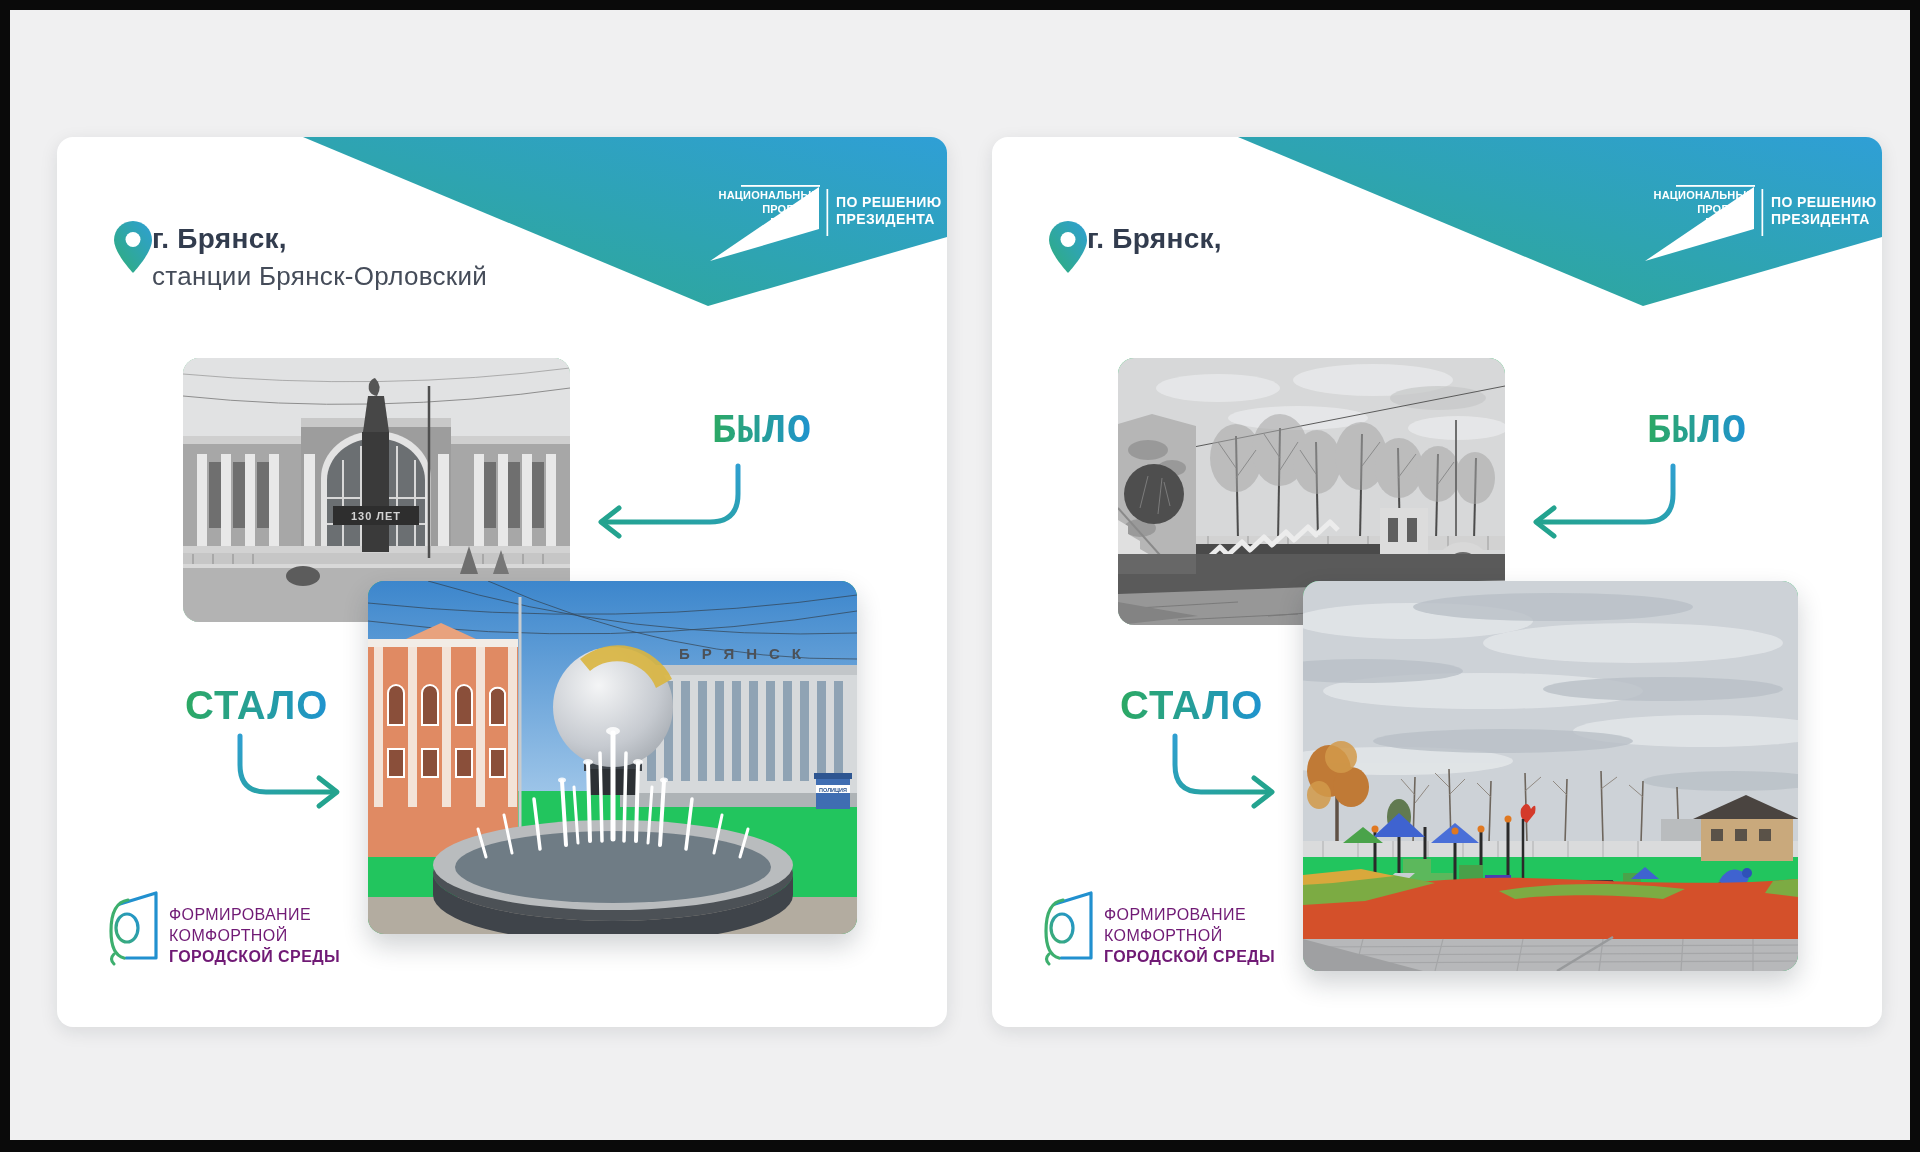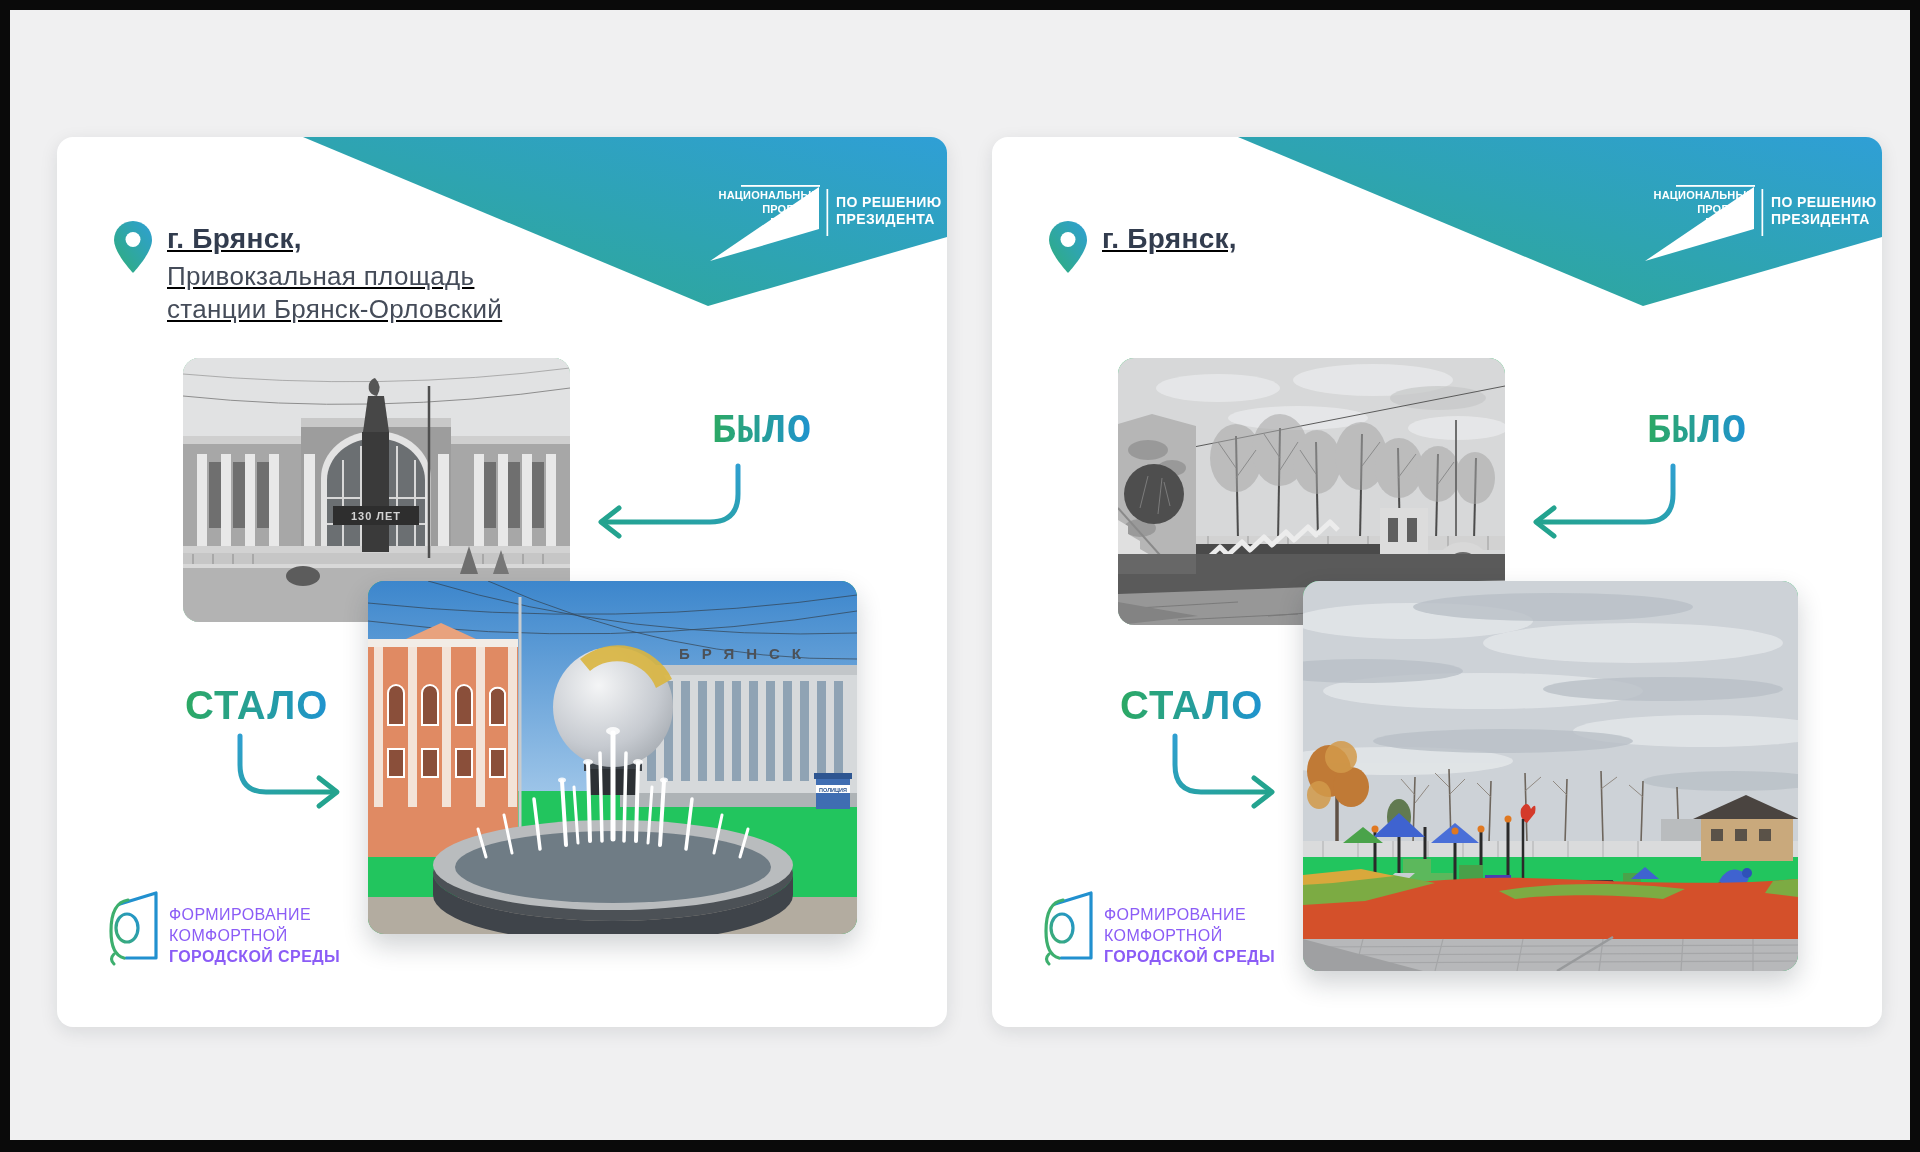--- a/index.html
+++ b/index.html
@@ -8,42 +8,42 @@
   .paper{position:absolute;left:10px;top:10px;right:10px;bottom:12px;background:#f0f0f1;}
   .card{position:absolute;top:127px;width:890px;height:890px;background:#ffffff;border-radius:16px;
         box-shadow:0 5px 18px rgba(20,30,40,.10);overflow:hidden;}
   .card.left{left:47px;} .card.right{left:982px;}
   .ribbon-svg{position:absolute;left:0;top:0;width:890px;height:200px;}
   .np-brand{position:absolute;left:640px;top:52px;width:122px;text-align:right;color:#fff;
             font-weight:bold;font-size:11px;line-height:13.5px;letter-spacing:.2px;}
   .np-slogan{position:absolute;left:779px;top:57px;color:#fff;font-weight:bold;font-size:14px;
              line-height:16.5px;letter-spacing:.4px;}
   .pin{position:absolute;left:57px;top:84px;width:38px;height:52px;}
-  .hdr{position:absolute;left:110px;top:86px;width:420px;text-decoration:underline;}
+  .hdr{position:absolute;left:95px;top:86px;width:420px;}
   .hdr .city{font-size:28px;font-weight:bold;color:#323c4e;letter-spacing:.3px;margin-bottom:5px;}
   .hdr .loc{font-size:26px;color:#454c59;line-height:33px;letter-spacing:.3px;}
   .photo{position:absolute;border-radius:16px;overflow:hidden;background:#22c55e;}
   .photo svg{display:block;width:100%;height:100%;}
   .photo.before{left:126px;top:221px;width:387px;height:264px;}
   .photo.after{left:311px;top:444px;box-shadow:0 12px 26px rgba(25,35,45,.20);}
   .card.left  .photo.after{width:489px;height:353px;}
   .card.right .photo.before{height:267px;}
   .card.right .photo.after{width:495px;height:390px;}
   .lbl{position:absolute;font-weight:bold;font-size:40px;letter-spacing:1px;color:#1f93d0;}
   @supports ((-webkit-background-clip:text) or (background-clip:text)){
     .lbl{background:linear-gradient(90deg,#2ca963,#1f93d0);-webkit-background-clip:text;
          background-clip:text;color:transparent;}
   }
   .lbl.before{left:655px;top:272px;font-family:Liberation Mono, monospace;}
   .lbl.after{left:128px;top:546px;}
   .arrow{position:absolute;}
   .arrow.before{left:528px;top:323px;width:166px;height:84px;}
   .arrow.after{left:176px;top:593px;width:118px;height:84px;}
   .fkgs-icon{position:absolute;left:50px;top:750px;width:52px;height:80px;}
-  .fkgs-text{position:absolute;left:112px;top:767px;color:#8b5cf6;font-size:16px;line-height:21px;
+  .fkgs-text{position:absolute;left:112px;top:767px;color:#701a75;font-size:16px;line-height:21px;
              letter-spacing:.4px;}
   .fkgs-text .b{font-weight:bold;}
   svg text{font-family:"Liberation Sans",sans-serif;}
 </style>
 </head>
 <body>
 
 <svg width="0" height="0" style="position:absolute">
   <defs>
     <linearGradient id="gradRibbon" x1="0" y1="1" x2="1" y2="0">
@@ -97,21 +97,20 @@
         <div>ПО РЕШЕНИЮ</div>
         <div>ПРЕЗИДЕНТА</div>
       </div>
 
       <svg class="pin" viewBox="0 0 38 52">
         <path d="M19,0 C8.5,0 0,8.5 0,19 c0,13 19,33 19,33 s19,-20 19,-33 C38,8.5 29.5,0 19,0 z" fill="url(#gradPin)"></path>
         <circle cx="19" cy="18.5" r="7.5" fill="#ffffff"></circle>
       </svg>
       <div class="hdr">
         <div class="city">г. Брянск,</div>
-        <div class="loc">Привокзальная площадь</div>
         <div class="loc">станции Брянск-Орловский</div>
       </div>
 
       <div class="photo before">
         <svg viewBox="0 0 387 264" preserveAspectRatio="none">
           <rect x="0" y="0" width="387" height="264" fill="#d9dadb"></rect>
           <rect x="0" y="0" width="387" height="80" fill="#e1e2e3"></rect>
           <path d="M0,38 Q190,58 387,30" stroke="#8d8d8d" stroke-width="1" fill="none"></path>
           <path d="M0,16 Q200,34 387,10" stroke="#9d9d9d" stroke-width="0.8" fill="none"></path>
           <rect x="0" y="78" width="387" height="8" fill="#cfcfcf"></rect>

